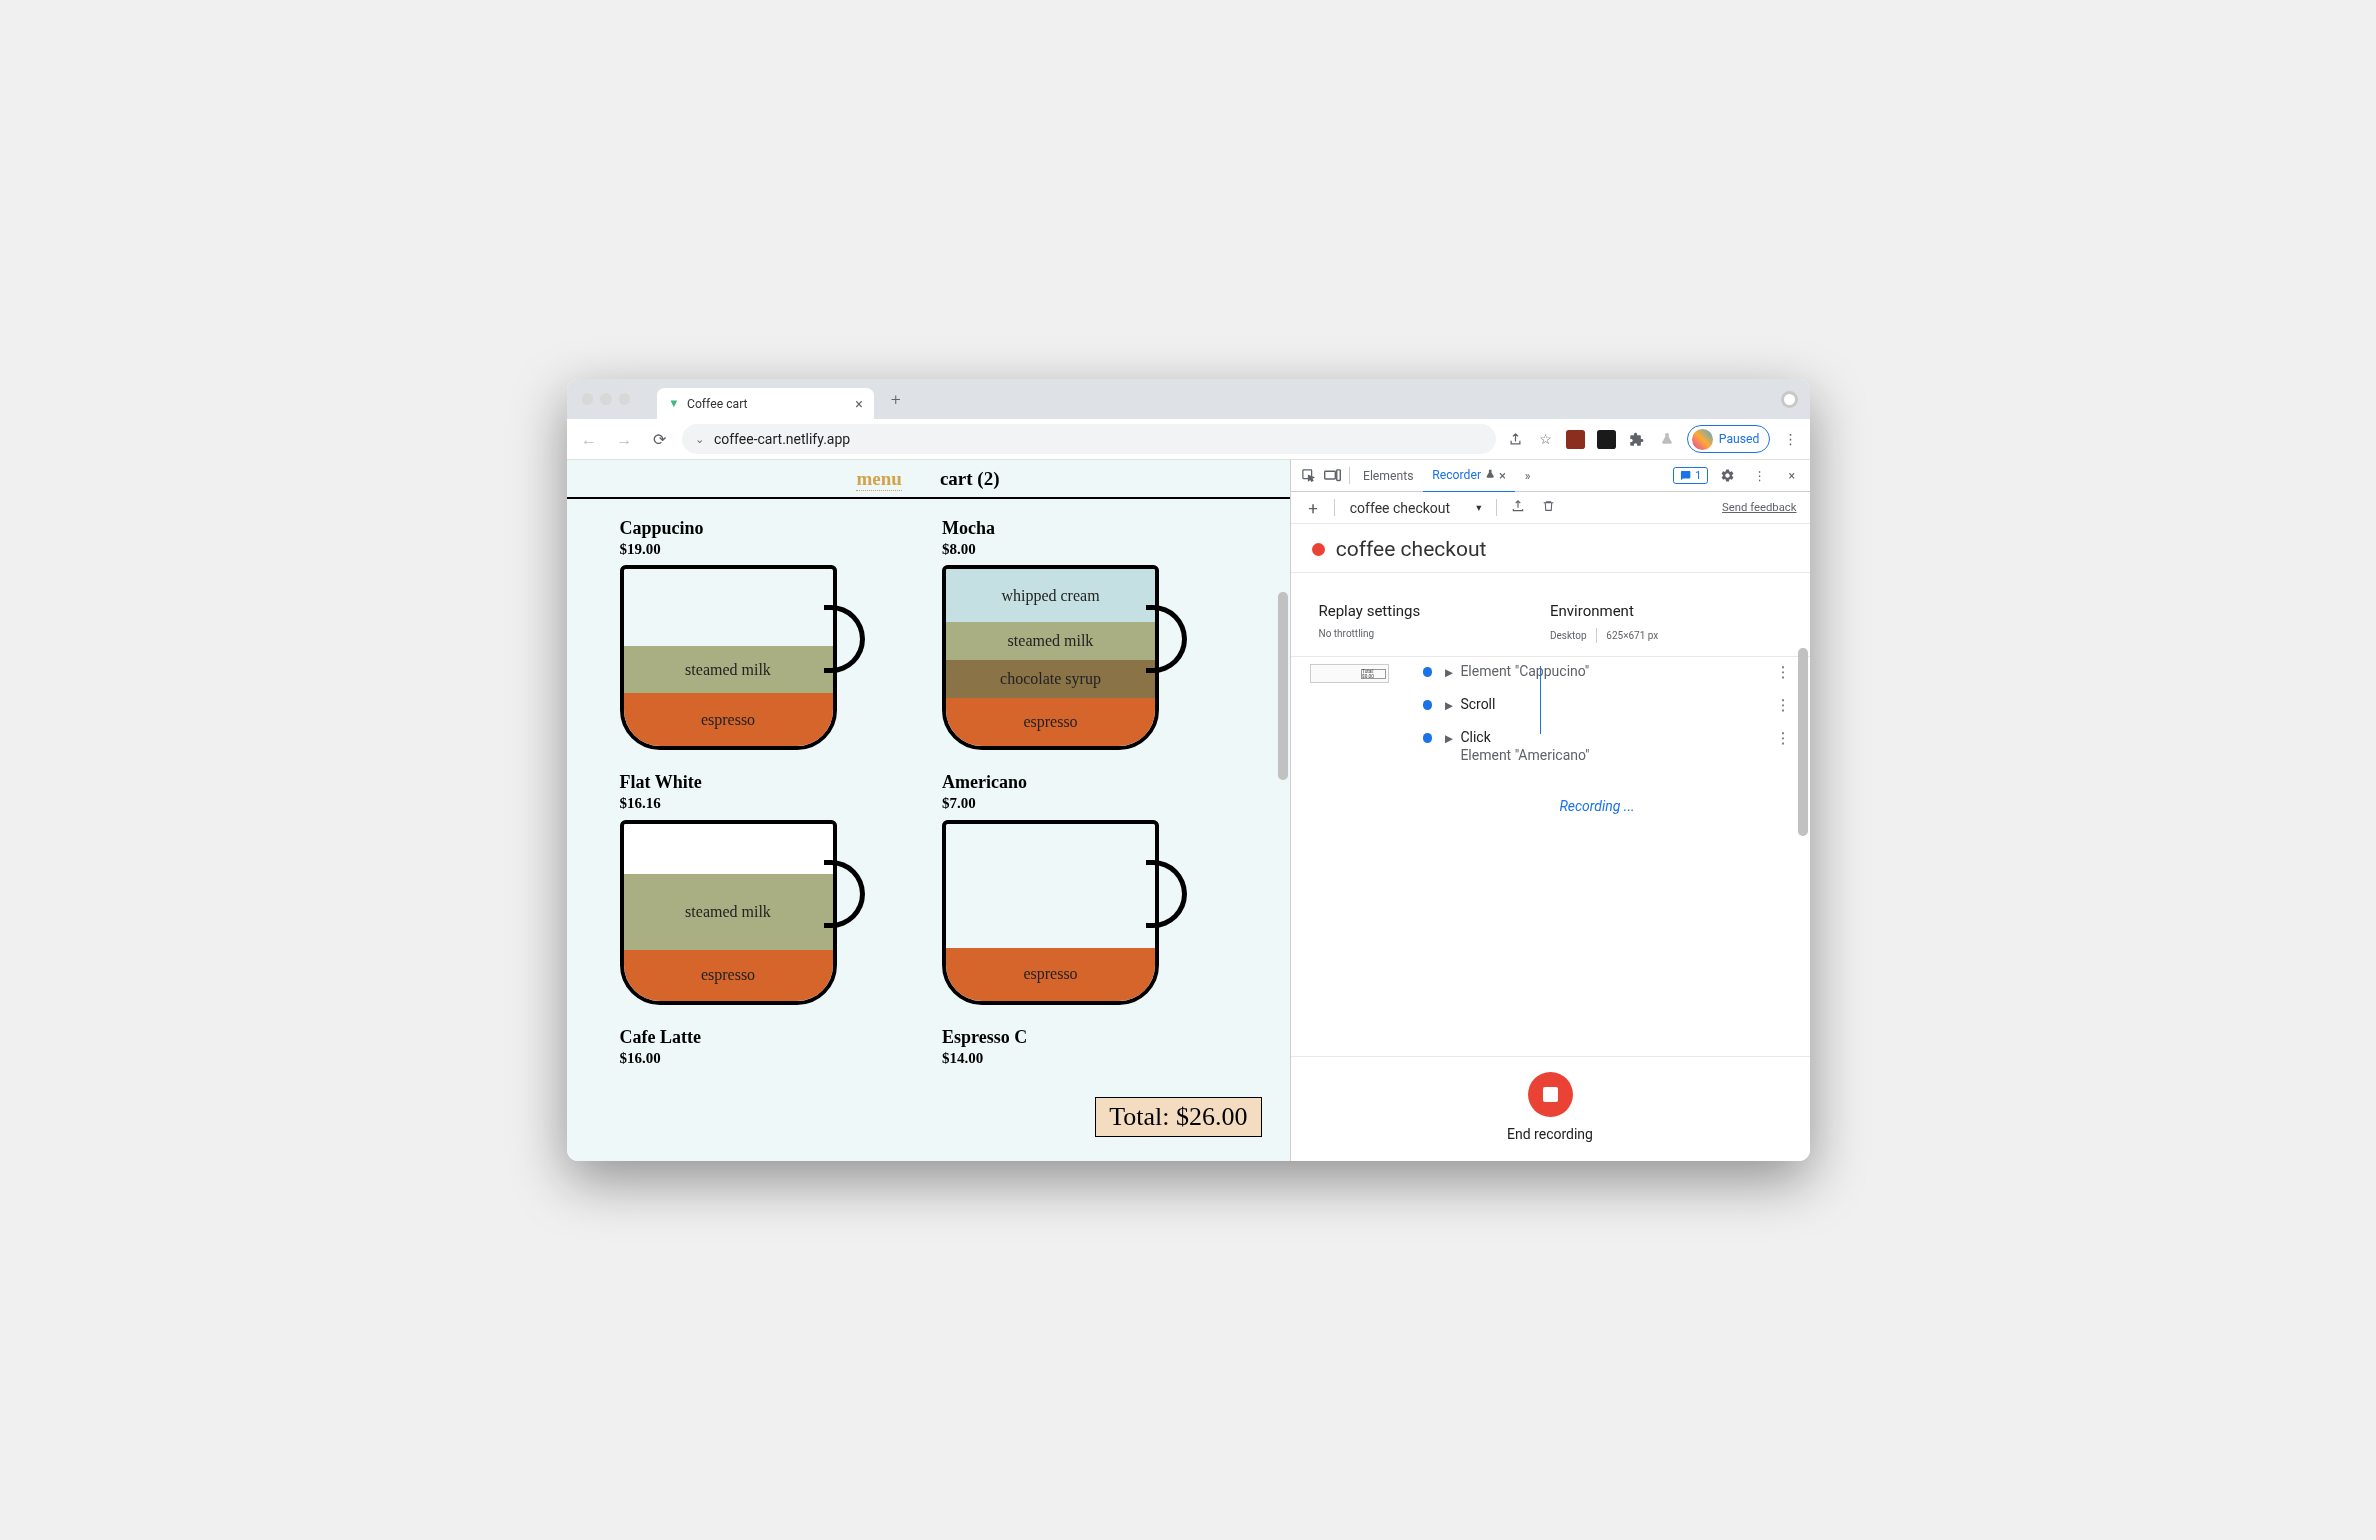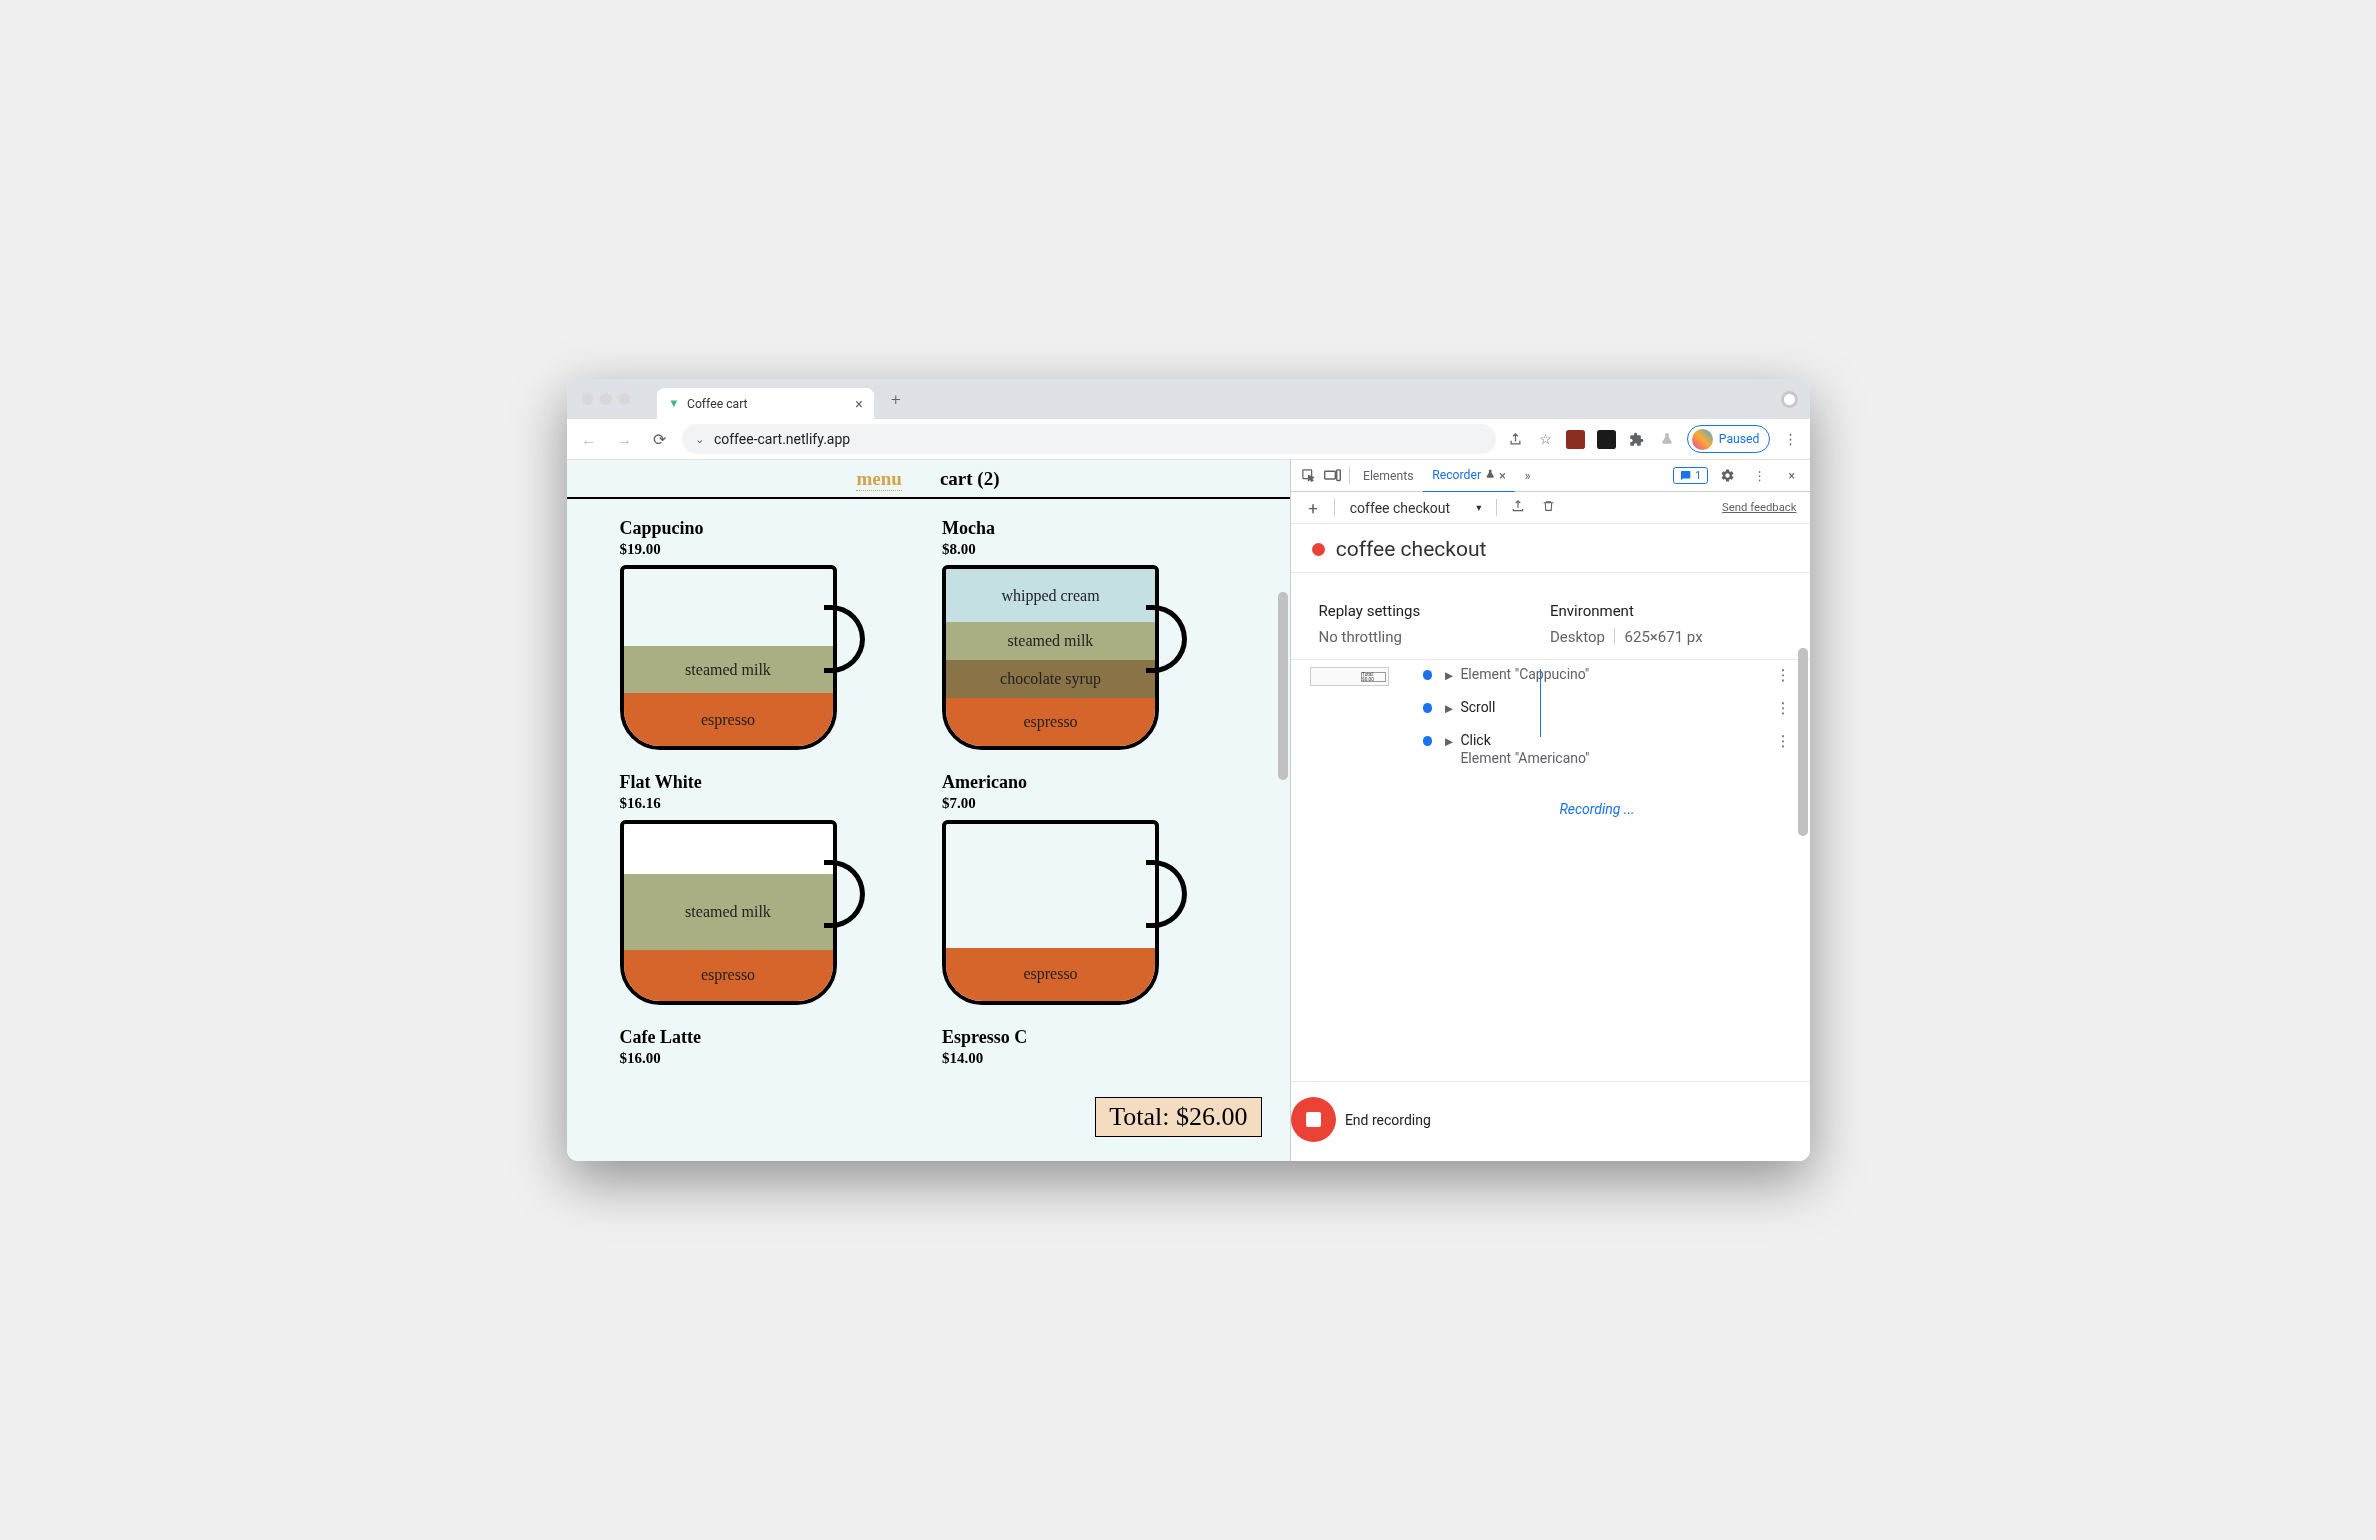--- a/index.html
+++ b/index.html
@@ -51,37 +51,37 @@
 .msgbadge { display:flex; align-items:center; gap:3.8px; border:0.9px solid #1a73e8; color:#1a73e8; border-radius:2.8px; padding: 0.9px 5.6px; font-size:11.3px;}
 .rec-toolbar { display: flex; align-items: center; gap: 11.3px; padding: 5.6px 13px; border-bottom: 0.9px solid #e8e8e8;}
 .rec-toolbar .ico { color:#5f6368; width:19px; text-align:center;}
 .rec-dd { display: flex; align-items: center; gap: 26px; font-size: 14px; padding: 1.9px 3.8px;}
 .send-fb { margin-left: auto; font-size: 11.3px; color: #5f6368; text-decoration: underline;}
 .rec-title { display: flex; align-items: center; gap: 11.3px; padding: 13px 21px 11.3px 21px; font-size: 21px; border-bottom: 0.9px solid #e8e8e8;}
 .red-dot { width: 13px; height: 13px; background: #ea4335; border-radius: 50%;}
 .settings-row { display: flex; padding: 29px 28px 13px 28px; border-bottom: 0.9px solid #e8e8e8; font-size: 14px;}
 .settings-col { flex: 1; display: flex; flex-direction: column; gap: 7.5px;}
 .settings-col .lbl { color: #202124; font-size: 15px;}
-.settings-col .val { color: #5f6368; font-size: 15px;}
+.settings-col .val { color: #5f6368; font-size: 10px;}
 .env-vals { display:flex; gap:9.4px; align-items:center;}
 .env-vals .vdiv { width:0.9px; height:15px; background:#cacdd1;}
 .steps-area { flex: 1; overflow: auto; padding: 3.8px 19px 19px 19px; position:relative;}
 .step-row { display: flex; align-items: flex-start; margin-left: 113px; position: relative; padding: 7.5px 0;}
 .step-marker { width: 9.4px; height: 9.4px; background: #1a73e8; border-radius: 50%; margin-top: 4.7px; margin-right: 13px; z-index:2;}
 .step-line { position: absolute; left: 117px; top: 0; bottom: 0; width: 1.9px; background: #1a73e8;}
 .step-body { display: flex; align-items: flex-start; gap: 7.5px; flex:1;}
 .step-caret { color: #5f6368; font-size: 10.4px; margin-top: 3.8px;}
 .step-text { display: flex; flex-direction: column; gap: 1.9px;}
 .step-title { font-size: 14px; color: #202124;}
 .step-sub { font-size: 14px; color: #5f6368;}
 .step-menu { margin-left: auto; color: #5f6368; font-size: 15px;}
 .recording-lbl { text-align: center; color: #1a73e8; font-style: italic; margin: 28px 0; font-size: 14px; margin-left: 94px;}
 .thumb-preview { position: absolute; left: 19px; top: 7.5px; width: 79px; height: 19px; border: 0.9px solid #ccc; background: #fafafa; display:flex; align-items:center; justify-content:flex-end; padding-right:1.9px;}
 .thumb-preview .mini { width:24.5px; height:9.4px; border:0.9px solid #999; font-size:4.7px; display:flex; align-items:center; justify-content:center;}
-.end-rec { border-top: 0.9px solid #e8e8e8; padding: 15px 0 19px 0; display: flex; flex-direction: row; align-items: center; gap: 9.4px;}
+.end-rec { border-top: 0.9px solid #e8e8e8; padding: 15px 0 19px 0; display: flex; flex-direction: column; align-items: center; gap: 9.4px;}
 .stop-btn { width: 45px; height: 45px; background: #ea4335; border-radius: 50%; display: flex; align-items: center; justify-content: center;}
 .stop-sq { width: 15px; height: 15px; background: #fff; border-radius: 1.9px;}
 .end-lbl { font-size: 14px; color: #202124;}
 .dt-scroll { position:absolute; right:1.9px; top:188px; width:9.4px; height:188px; background:#c1c1c1; border-radius:4.7px;}
 .inc { background:#fff; border:3.8px solid #c8c8c8; border-radius:50%; width:17px; height:17px;}
 </style>
 </head>
 <body>
 
 <div class="browser-window">

